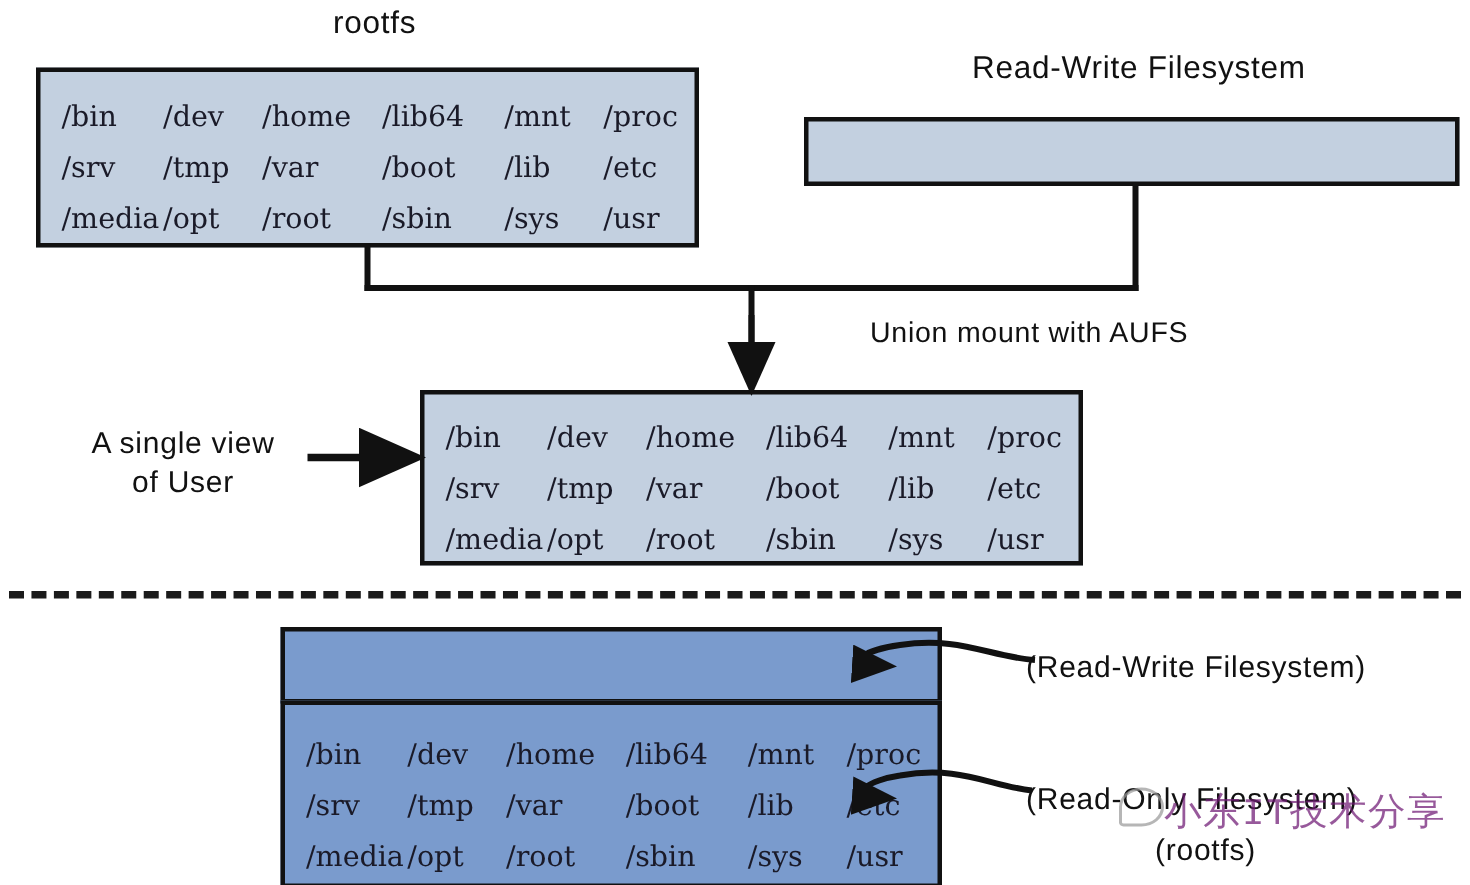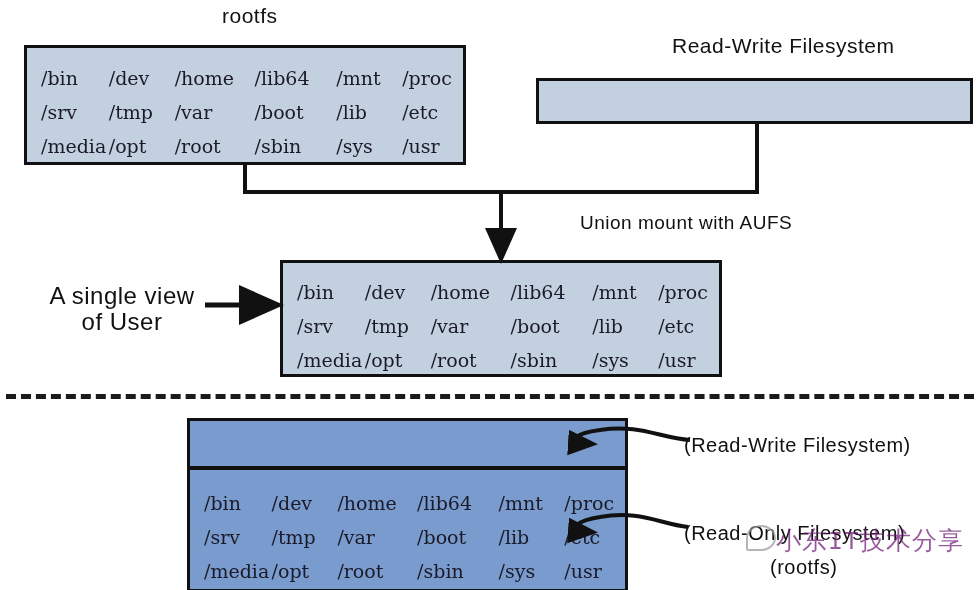--- a/index.html
+++ b/index.html
@@ -10,21 +10,21 @@
   }
   #stage{position:absolute;left:0;top:0;width:980px;height:590px;}
 
   
   .label{
     position:absolute;white-space:pre;color:#111;
     font-family:Liberation Sans, sans-serif;
     letter-spacing:.5px;
   }
   .title-lbl{font-size:21px;}
-  .side-lbl{font-size:24px;line-height:26px;text-align:center;}
+  .side-lbl{font-size:20px;line-height:26px;text-align:center;}
   .note-lbl{font-size:19px;}
   .annot-lbl{font-size:20px;white-space:pre;}
 
   
   .fsbox{
     position:absolute;box-sizing:border-box;
     border:3px solid #111111;
     background:#c3d0e0;
   }
   .fsbox.blue{background:#7a9bcd;}
@@ -100,21 +100,21 @@
         <span class="cell c0">/media</span>
         <span class="cell c1">/opt</span>
         <span class="cell c2">/root</span>
         <span class="cell c3">/sbin</span>
         <span class="cell c4">/sys</span>
         <span class="cell c5">/usr</span>
       </div>
     </div>
   </div>
 
-  <div class="label title-lbl" style="left:672px;top:34px;">Read-Write Filesystem</div>
+  <div class="label title-lbl" style="left:648px;top:34px;">Read-Write Filesystem</div>
 
   <div class="fsbox" id="box-rw" style="left:536px;top:78px;width:437px;height:46px;"></div>
 
   <div class="line-v" style="left:243px;top:163px;height:31px;"></div>
   <div class="line-v" style="left:755px;top:122px;height:72px;"></div>
   <div class="line-h" style="left:243px;top:190px;width:516px;"></div>
   <div class="line-v" style="left:499px;top:190px;height:48px;"></div>
 
   <div class="label note-lbl" style="left:536px;top:212px;margin-left:44px;">Union mount with AUFS</div>
 

